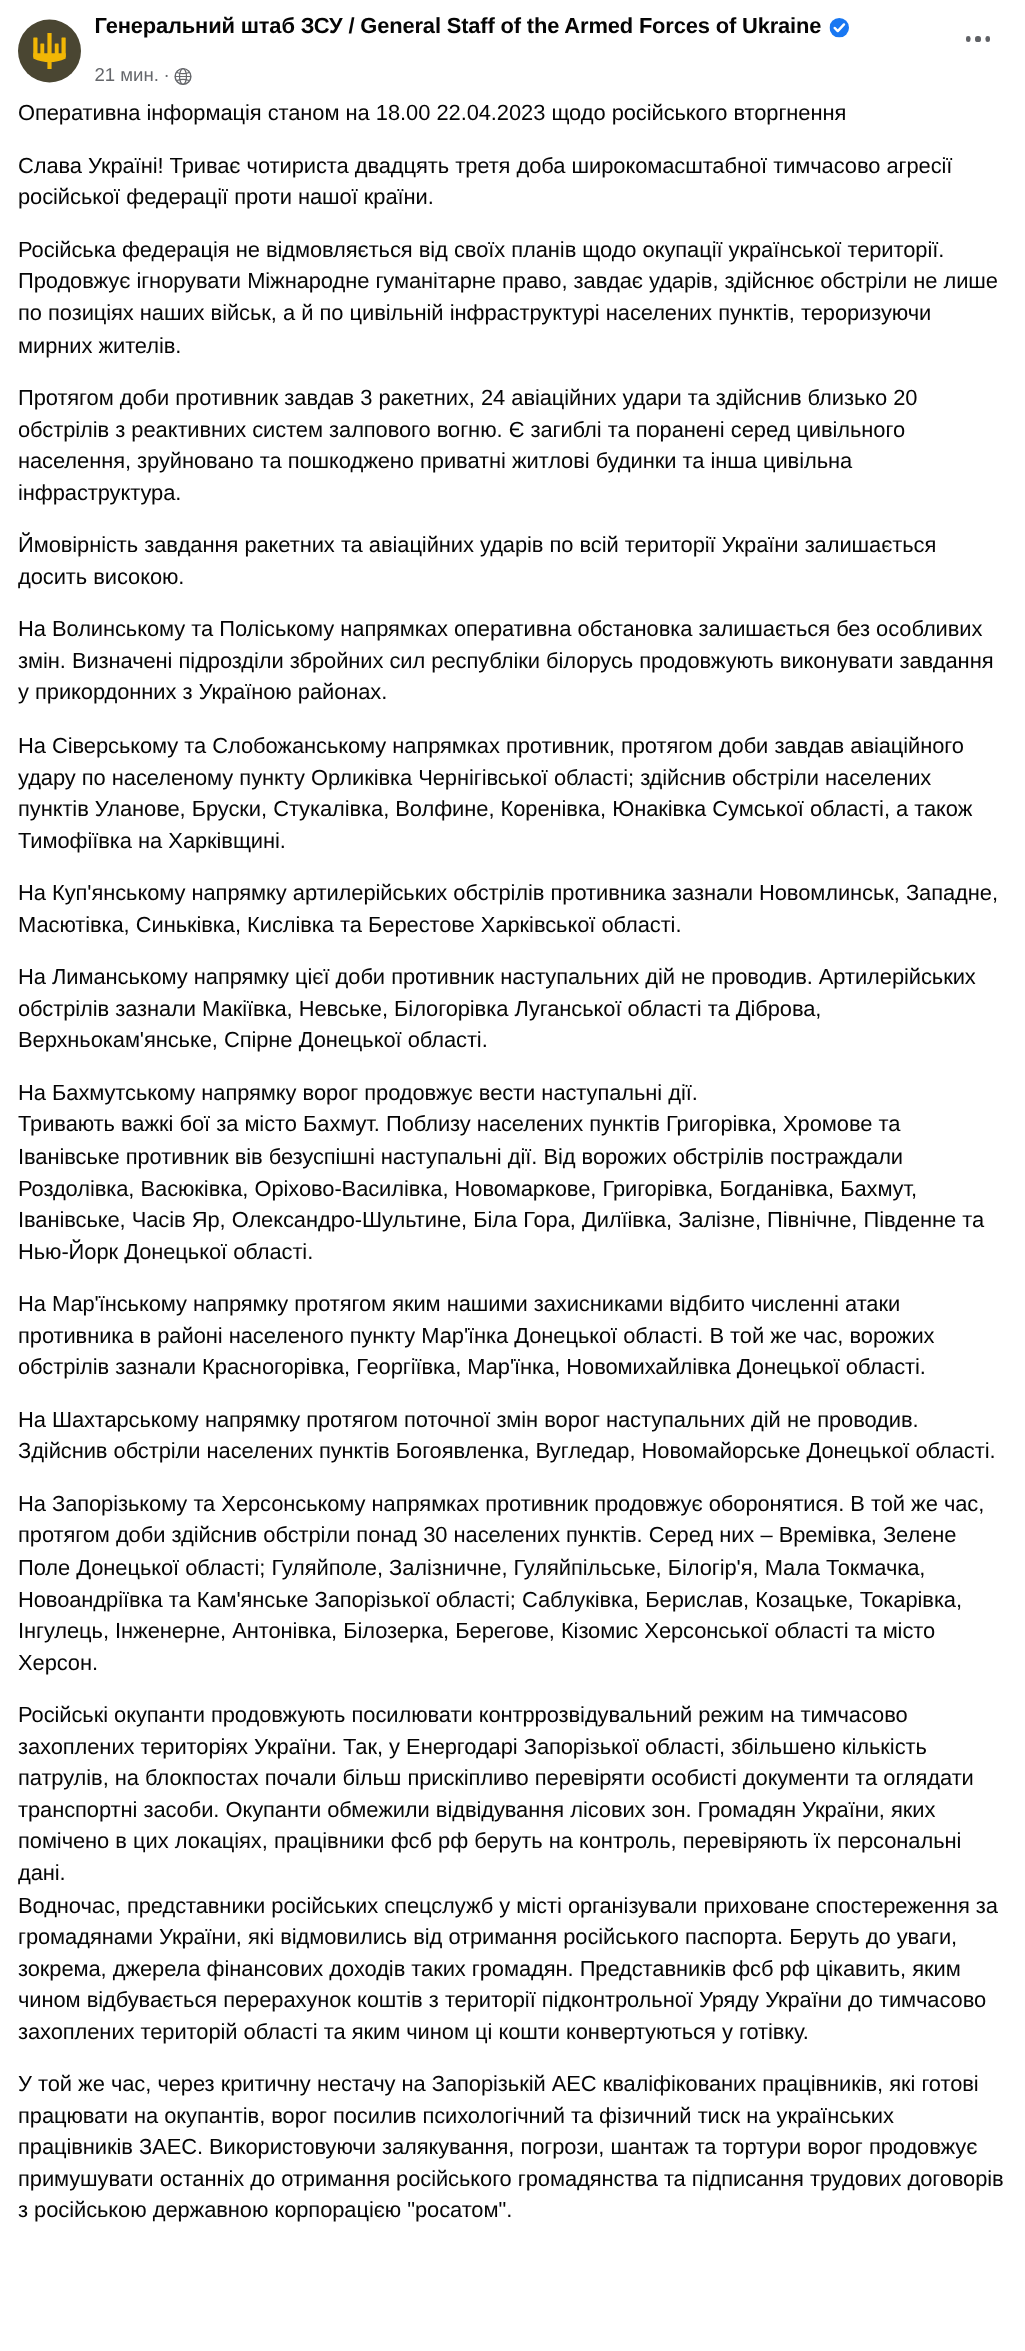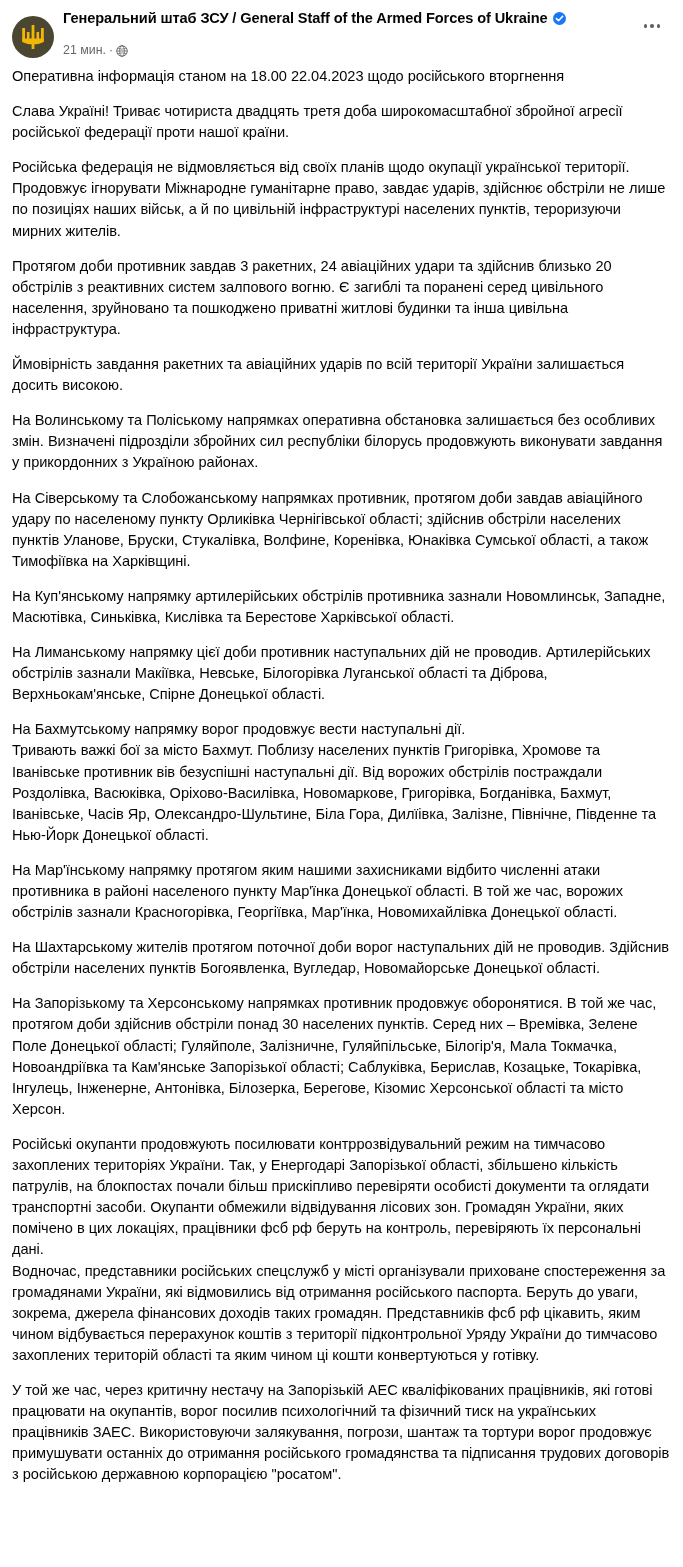--- a/index.html
+++ b/index.html
@@ -18,21 +18,21 @@
   }
   .post {
     width: 683px;
     padding: 0;
     background: #ffffff;
   }
 
   
   .post-header {
     display: flex;
-    align-items: flex-end;
+    align-items: center;
     padding: 9px 12px 4px 12px;
     position: relative;
   }
   .avatar {
     width: 42px;
     height: 42px;
     border-radius: 50%;
     background: #4a4632;
     flex: 0 0 42px;
     display: flex;
@@ -180,32 +180,32 @@
     <div class="menu-button">
       <i></i>
       <i></i>
       <i></i>
     </div>
 
   </div>
 
   <div class="post-body">
     <p>Оперативна інформація станом на 18.00 22.04.2023 щодо російського вторгнення</p>
-    <p>Слава Україні! Триває чотириста двадцять третя доба широкомасштабної збройної агресії російської федерації проти нашої країни.</p>
+    <p>Слава Україні! Триває чотириста двадцять третя доба широкомасштабної тимчасово агресії російської федерації проти нашої країни.</p>
     <p>Російська федерація не відмовляється від своїх планів щодо окупації української території. Продовжує ігнорувати Міжнародне гуманітарне право, завдає ударів, здійснює обстріли не лише по позиціях наших військ, а й по цивільній інфраструктурі населених пунктів, тероризуючи мирних жителів.</p>
     <p>Протягом доби противник завдав 3 ракетних, 24 авіаційних удари та здійснив близько 20 обстрілів з реактивних систем залпового вогню. Є загиблі та поранені серед цивільного населення, зруйновано та пошкоджено приватні житлові будинки та інша цивільна інфраструктура.</p>
     <p>Ймовірність завдання ракетних та авіаційних ударів по всій території України залишається досить високою.</p>
     <p>На Волинському та Поліському напрямках оперативна обстановка залишається без особливих змін. Визначені підрозділи збройних сил республіки білорусь продовжують виконувати завдання у прикордонних з Україною районах.</p>
     <p>На Сіверському та Слобожанському напрямках противник, протягом доби завдав авіаційного удару по населеному пункту Орликівка Чернігівської області; здійснив обстріли населених пунктів Уланове, Бруски, Стукалівка, Волфине, Коренівка, Юнаківка Сумської області, а також Тимофіївка на Харківщині.</p>
     <p>На Куп'янському напрямку артилерійських обстрілів противника зазнали Новомлинськ, Западне, Масютівка, Синьківка, Кислівка та Берестове Харківської області.</p>
     <p>На Лиманському напрямку цієї доби противник наступальних дій не проводив. Артилерійських обстрілів зазнали Макіївка, Невське, Білогорівка Луганської області та Діброва, Верхньокам'янське, Спірне Донецької області.</p>
     <p class="tight">На Бахмутському напрямку ворог продовжує вести наступальні дії.</p>
     <p>Тривають важкі бої за місто Бахмут. Поблизу населених пунктів Григорівка, Хромове та Іванівське противник вів безуспішні наступальні дії. Від ворожих обстрілів постраждали Роздолівка, Васюківка, Оріхово-Василівка, Новомаркове, Григорівка,  Богданівка, Бахмут, Іванівське, Часів Яр, Олександро-Шультине, Біла Гора, Дилїівка, Залізне, Північне, Південне та Нью-Йорк Донецької області.</p>
     <p>На Мар'їнському напрямку протягом яким нашими захисниками відбито численні атаки противника в районі населеного пункту Мар'їнка Донецької області. В той же час, ворожих обстрілів зазнали Красногорівка, Георгіївка, Мар'їнка, Новомихайлівка Донецької області.</p>
-    <p>На Шахтарському жителів протягом поточної доби ворог наступальних дій не проводив. Здійснив обстріли населених пунктів Богоявленка, Вугледар, Новомайорське Донецької області.</p>
+    <p>На Шахтарському напрямку протягом поточної змін ворог наступальних дій не проводив. Здійснив обстріли населених пунктів Богоявленка, Вугледар, Новомайорське Донецької області.</p>
     <p>На Запорізькому та Херсонському напрямках противник продовжує оборонятися. В той же час, протягом доби здійснив обстріли понад 30 населених пунктів. Серед них – Времівка, Зелене Поле Донецької області; Гуляйполе, Залізничне, Гуляйпільське, Білогір'я, Мала Токмачка, Новоандріївка та Кам'янське Запорізької області; Саблуківка, Берислав, Козацьке, Токарівка, Інгулець, Інженерне, Антонівка, Білозерка, Берегове, Кізомис Херсонської області та місто Херсон.</p>
     <p class="tight">Російські окупанти продовжують посилювати контррозвідувальний режим на тимчасово захоплених територіях України. Так, у Енергодарі Запорізької області, збільшено кількість патрулів, на блокпостах почали більш прискіпливо перевіряти особисті документи та оглядати транспортні засоби. Окупанти обмежили відвідування лісових зон. Громадян України, яких помічено в цих локаціях, працівники фсб рф беруть на контроль, перевіряють їх персональні дані.</p>
     <p>Водночас, представники російських спецслужб у місті організували приховане спостереження за громадянами України, які відмовились від отримання російського паспорта. Беруть до уваги, зокрема, джерела фінансових доходів таких громадян. Представників фсб рф цікавить, яким чином відбувається перерахунок коштів з території підконтрольної Уряду України до тимчасово захоплених територій області та яким чином ці кошти конвертуються у готівку.</p>
     <p>У той же час, через критичну нестачу на Запорізькій АЕС кваліфікованих працівників, які готові працювати на окупантів, ворог посилив психологічний та фізичний тиск на українських працівників ЗАЕС. Використовуючи залякування, погрози, шантаж та тортури ворог продовжує примушувати останніх до отримання російського громадянства та підписання трудових договорів з російською державною корпорацією "росатом".</p>
 
   </div>
 
 </div>
 
 </body></html>

